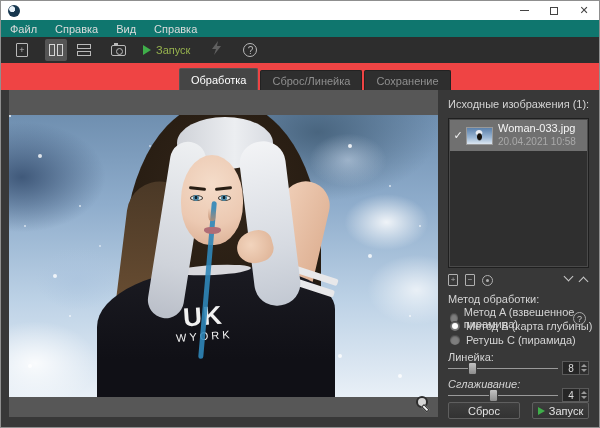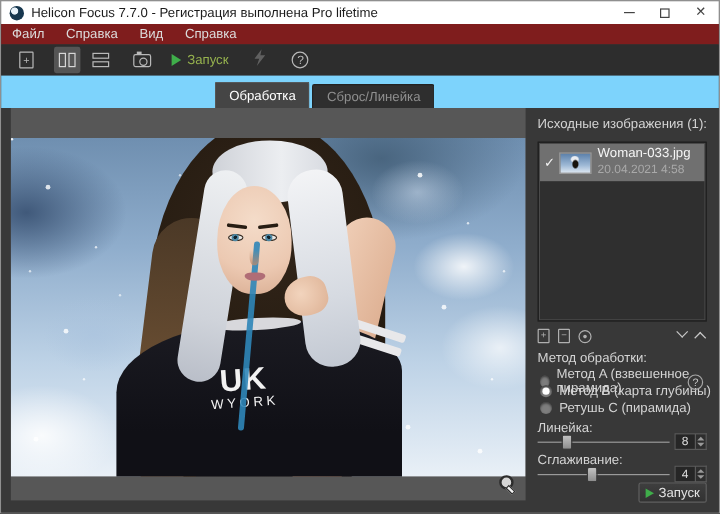--- a/index.html
+++ b/index.html
@@ -12,21 +12,21 @@
   .app-logo { width:12px; height:12px; border-radius:50%; margin:0 6px 0 7px;
     background: radial-gradient(circle at 35% 35%, #e8f2fa 0 24%, #17374f 30% 100%); }
   .title-text { font-size:11px; color:#1c1c1c; }
   .win-controls { margin-left:auto; display:flex; height:100%; }
   .win-btn { width:30px; height:100%; display:flex; align-items:center; justify-content:center; cursor:default; }
   .glyph-min { width:9px; height:1px; background:#444; }
   .glyph-max { width:8px; height:8px; border:1px solid #444; }
   .glyph-close { font-size:11px; color:#444; line-height:1; }
 
   
-  .menubar { position:absolute; left:1px; top:20px; right:1px; height:17px; background:#7f1d1d; display:flex; align-items:center; gap:18px; padding-left:9px; }
+  .menubar { position:absolute; left:1px; top:20px; right:1px; height:17px; background:#0f766e; display:flex; align-items:center; gap:18px; padding-left:9px; }
   .menu-item { font-size:11px; color:#dcdcdc; }
 
   
   .toolbar { position:absolute; left:1px; top:37px; right:1px; height:26px; background:#2d2d2d; display:flex; align-items:center; }
   .tb-btn { height:22px; min-width:22px; display:flex; align-items:center; justify-content:center; margin-left:6px; border-radius:2px; }
   .tb-btn.sel { background:#555; }
   .icon-file { width:12px; height:14px; border:1px solid #b9b9b9; border-radius:1px; position:relative; font-size:9px; color:#b9b9b9; display:flex; align-items:center; justify-content:center; }
   .split-v { display:flex; gap:2px; }
   .split-v span { width:6px; height:12px; border:1px solid #d6d6d6; background:transparent; display:block; }
   .split-h { display:flex; flex-direction:column; gap:2px; }
@@ -34,21 +34,21 @@
   .icon-camera { width:15px; height:11px; border:1px solid #b9b9b9; border-radius:2px; position:relative; }
   .icon-camera::before { content:''; position:absolute; left:4px; top:2px; width:5px; height:5px; border:1px solid #b9b9b9; border-radius:50%; }
   .icon-camera::after { content:''; position:absolute; left:2px; top:-3px; width:4px; height:2px; background:#b9b9b9; }
   .play-tri { width:0; height:0; border-left:8px solid #3fae4a; border-top:5px solid transparent; border-bottom:5px solid transparent; margin-right:5px; }
   .tb-run { display:flex; align-items:center; margin-left:14px; }
   .tb-run-label { font-size:11px; color:#96b24e; }
   .icon-bolt { margin-left:22px; opacity:.55; }
   .icon-help { width:14px; height:14px; border:1px solid #b9b9b9; border-radius:50%; color:#b9b9b9; font-size:10px; display:flex; align-items:center; justify-content:center; margin-left:22px; }
 
   
-  .tabstrip { position:absolute; left:1px; top:63px; right:1px; height:27px; background:#7dd3fc; }
+  .tabstrip { position:absolute; left:1px; top:63px; right:1px; height:27px; background:#ef4444; }
   .tabs { position:absolute; left:178px; bottom:0; display:flex; align-items:flex-end; }
   .tab { height:20px; padding:0 11px; display:flex; align-items:center; font-size:11px; color:#8f8f8f; background:#2e2e2e; border:1px solid #222; border-bottom:none; margin-right:2px; border-radius:2px 2px 0 0; }
   .tab.active { height:22px; background:#454545; color:#fff; border-color:#555; }
 
   
   .content { position:absolute; left:1px; top:90px; right:1px; bottom:1px; background:#383838; }
 
   
   .viewport { position:absolute; left:8px; top:0; width:429px; height:327px; background:#575757; overflow:hidden; }
   .photo { position:absolute; left:0; top:25px; width:429px; height:282px; overflow:hidden;
@@ -136,21 +136,21 @@
   .chev.up { transform:rotate(135deg); margin-top:3px; }
 
   .method-title { position:absolute; left:4px; top:203px; }
   .radio-row { position:absolute; left:6px; display:flex; align-items:center; gap:6px; }
   .radio { width:10px; height:10px; border-radius:50%; background:#7e7e7e; box-shadow: inset 0 1px 2px rgba(0,0,0,.55); position:relative; }
   .radio.sel::after { content:''; position:absolute; inset:2px; border-radius:50%; background:#fff; }
   .r0 { top:216px; } .r1 { top:230px; } .r2 { top:244px; }
   .method-help { position:absolute; left:129px; top:222px; width:13px; height:13px; border:1px solid #a8a8a8; border-radius:50%; color:#c8c8c8; font-size:9px; display:flex; align-items:center; justify-content:center; }
 
   .param-label.radius { position:absolute; left:4px; top:261px; }
-  .param-label.smooth { position:absolute; left:4px; top:288px; }
+  .param-label.smooth { position:absolute; left:4px; top:288px;font-style:italic; }
   .slider { position:absolute; left:4px; width:110px; height:13px; }
   .slider .track { position:absolute; left:0; right:0; top:6px; height:1px; background:#9a9a9a; }
   .slider .handle { position:absolute; top:0; width:9px; height:13px; background:linear-gradient(180deg,#c2c2c2,#8d8d8d); border:1px solid #3a3a3a; border-radius:2px; }
   .slider.radius { top:272px; } .slider.radius .handle { left:20px; }
   .slider.smooth { top:299px; } .slider.smooth .handle { left:41px; }
   .spin { position:absolute; left:118px; width:27px; height:14px; display:flex; }
   .spin.radius { top:271px; } .spin.smooth { top:298px; }
   .spin .val { width:18px; height:14px; background:#262626; border:1px solid #5a5a5a; color:#ddd; font-size:10px; display:flex; align-items:center; justify-content:center; }
   .spin .arrows { width:9px; height:14px; background:#2e2e2e; border:1px solid #5a5a5a; border-left:none; display:flex; flex-direction:column; align-items:center; justify-content:center; gap:2px; }
   .tri-up { width:0; height:0; border-left:3px solid transparent; border-right:3px solid transparent; border-bottom:3px solid #9a9a9a; }
@@ -161,21 +161,20 @@
   .btn.run { left:88px; width:57px; }
   .btn.run .play-tri { border-left-width:7px; border-top-width:4px; border-bottom-width:4px; margin-right:4px; }
 </style>
 </head>
 <body>
 
 <div class="win">
 
   <div class="titlebar">
     <div class="app-logo"></div>
-    <div class="title-text">Helicon Focus 7.7.0 - Регистрация выполнена Pro lifetime</div>
     <div class="win-controls">
       <div class="win-btn">
           <span class="glyph-min"></span>
         </div>
       <div class="win-btn">
           <span class="glyph-max"></span>
         </div>
       <div class="win-btn">
           <span class="glyph-close">✕</span>
         </div>
@@ -217,20 +216,21 @@
           <polygon points="6,0 0,8 4,8 2,14 9,5 5,5" fill="#8a8a8a"></polygon>
         </svg>
     </div>
     <div class="icon-help">?</div>
   </div>
 
   <div class="tabstrip">
     <div class="tabs">
       <div class="tab active">Обработка</div>
       <div class="tab">Сброс/Линейка</div>
+      <div class="tab">Сохранение</div>
     </div>
   </div>
 
   <div class="content">
 
     <div class="viewport">
       <div class="photo">
         <div class="snow"></div>
         <div class="hair-dark"></div>
         <div class="hair-brown-l"></div>
@@ -260,21 +260,21 @@
 
     <div class="rpanel">
       <div class="rp-header">Исходные изображения (1):</div>
 
       <div class="listbox">
         <div class="list-item">
           <span class="check">✓</span>
           <span class="thumb"></span>
           <span class="fileinfo">
             <span class="fname">Woman-033.jpg</span>
-            <span class="fdate">20.04.2021 4:58</span>
+            <span class="fdate">20.04.2021 10:58</span>
           </span>
         </div>
       </div>
 
       <div class="list-tools">
         <span class="mini-file">+</span>
         <span class="mini-file">−</span>
         <span class="gear"></span>
         <span class="chevrons">
           <span class="chev down"></span>
@@ -316,20 +316,21 @@
         <div class="handle"></div>
       </div>
       <div class="spin smooth">
         <span class="val">4</span>
         <span class="arrows">
           <span class="tri-up"></span>
           <span class="tri-down"></span>
         </span>
       </div>
 
+      <div class="btn reset">Сброс</div>
       <div class="btn run">
         <span class="play-tri"></span>
         <span>Запуск</span>
       </div>
     </div>
 
   </div>
 </div>
 
 </body></html>

